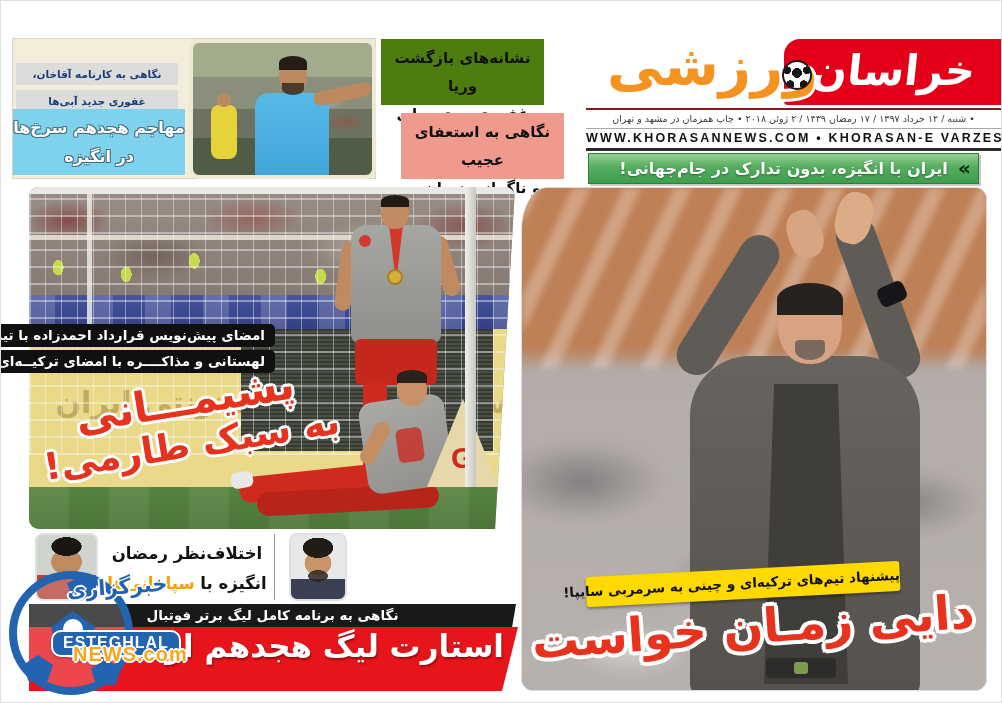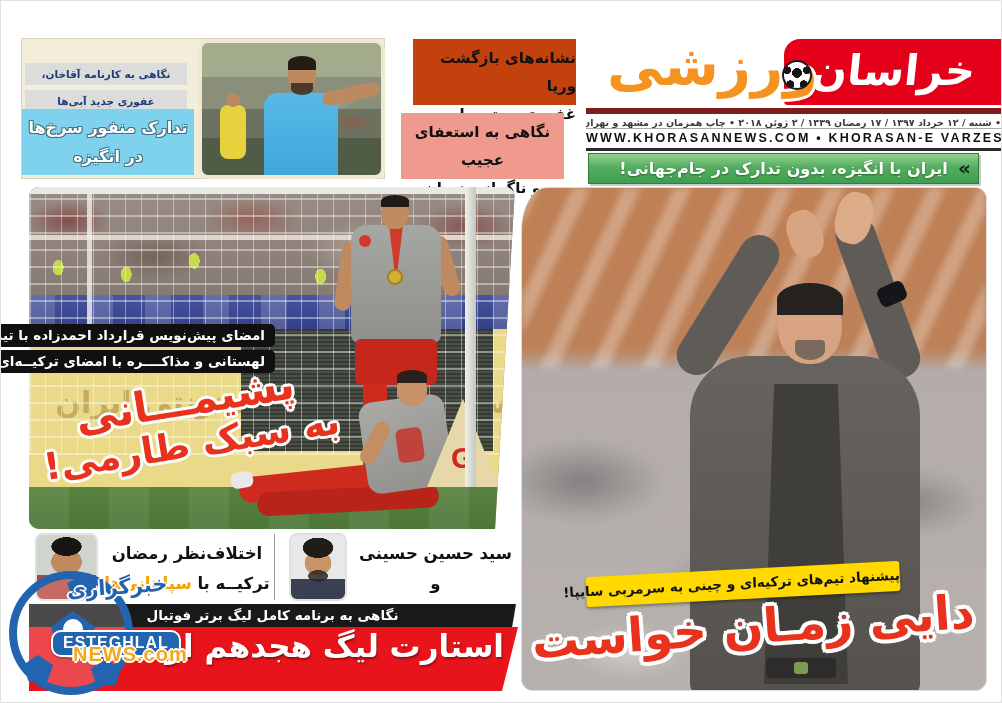--- a/index.html
+++ b/index.html
@@ -3,21 +3,21 @@
 <meta charset="utf-8">
 <style>
   * { margin:0; padding:0; box-sizing:border-box; }
   body { background:#f3f3f3; font-family:"DejaVu Sans",sans-serif; }
   .page { position:relative; width:1002px; height:703px; background:#fff;
           border:1px solid #e0e0e0; overflow:hidden; margin:0 auto; }
   .abs { position:absolute; }
   .rtl { direction:rtl; }
 
   
-  .tl-box { left:20px; top:37px; width:364px; height:141px; background:#f2eedb; border:1px solid #d8d4be; }
+  .tl-box { left:11px; top:37px; width:364px; height:141px; background:#f2eedb; border:1px solid #d8d4be; }
   .kicker-strip { position:absolute; left:3px; width:162px; height:22px; background:#dcdcda;
                   color:#1d3d7a; font-size:10.5px; font-weight:bold; text-align:center; line-height:22px;
                   direction:rtl; white-space:nowrap; overflow:hidden; }
   .tl-headline { position:absolute; left:0; top:70px; width:172px; height:66px; background:#7fd2ee;
                  color:#fff; font-size:16px; font-weight:bold; text-align:center; direction:rtl;
                  line-height:1.8; padding-top:5px;
                  text-shadow:1px 1px 0 #46707f,-1px -1px 0 #46707f,1px -1px 0 #46707f,-1px 1px 0 #46707f; }
   .tl-photo { position:absolute; left:176px; top:0; width:187px; height:140px; border:4px solid #efe9d2;
               border-radius:10px; overflow:hidden;
               background:linear-gradient(180deg,#a3ab8d 0 26%,#8a8f7c 26% 50%,#6d7260 50% 72%,#515c46 72%); }
@@ -31,38 +31,38 @@
   .tl-yellow-player::before { content:""; position:absolute; left:6px; top:-12px; width:14px; height:14px; background:#b98a5e; border-radius:50%; }
   .tl-player-shirt { position:absolute; left:62px; top:50px; width:74px; height:90px; background:linear-gradient(180deg,#56b9e9,#3fa4d8); border-radius:14px 14px 0 0; }
   .tl-player-head { position:absolute; left:86px; top:16px; width:28px; height:34px; background:#bd8a5f; border-radius:50% 50% 44% 44%; }
   .tl-player-head::before { content:""; position:absolute; left:0; top:-3px; width:28px; height:14px; background:#241c15; border-radius:50% 50% 0 0; }
   .tl-player-head::after { content:""; position:absolute; left:3px; bottom:-2px; width:22px; height:12px; background:rgba(40,30,22,.75); border-radius:0 0 50% 50%; }
   .tl-player-arm { position:absolute; left:120px; top:44px; width:58px; height:14px; background:#bd8a5f; border-radius:8px; transform:rotate(-12deg); }
 
   
   .mid-box { width:163px; height:66px; font-size:15px; font-weight:bold; color:#101010; text-align:center;
              direction:rtl; line-height:1.85; padding-top:6px; }
-  .mid-blue { left:412px; top:38px; background:#c2410c;text-align:right; }
+  .mid-blue { left:380px; top:38px; background:#4d7c0f; }
   .mid-pink { left:400px; top:112px; background:#f09a8e; }
 
   
   .mast-red { left:783px; top:38px; width:219px; height:66px; background:#e50019; border-radius:16px 0 0 4px; }
   .mast-red span { display:block; text-align:center; color:#fff; font-size:42px; font-weight:bold; line-height:64px; transform:skewX(-6deg); }
   .mast-orange { left:585px; top:26px; width:232px; height:80px; color:#f6921f; font-size:56px; font-weight:bold;
                  text-align:right; line-height:78px; direction:rtl; z-index:3;
                  text-shadow:3px 0 0 #fff,-3px 0 0 #fff,0 3px 0 #fff,0 -3px 0 #fff,2px 2px 0 #fff,-2px -2px 0 #fff,2px -2px 0 #fff,-2px 2px 0 #fff; }
   .mast-ball { left:781px; top:59px; width:30px; height:30px; border-radius:50%; border:2px solid #1c1c1c; z-index:4;
      background:
        radial-gradient(circle at 50% 42%, #151515 0 24%, transparent 25%),
        radial-gradient(circle at 12% 32%, #151515 0 13%, transparent 14%),
        radial-gradient(circle at 88% 32%, #151515 0 13%, transparent 14%),
        radial-gradient(circle at 24% 86%, #151515 0 13%, transparent 14%),
        radial-gradient(circle at 76% 86%, #151515 0 13%, transparent 14%), #fff; }
-  .date-strip { left:585px; top:107px; width:415px; height:21px; border-top:6px solid #7f1d1d; border-bottom:1px solid #a8a8a8;
-                font-size:9.5px; font-weight:bold; color:#3a3a3a; text-align:center; line-height:18px;
+  .date-strip { left:585px; top:107px; width:415px; height:21px; border-top:2px solid #7f1d1d; border-bottom:1px solid #a8a8a8;
+                font-size:9.5px; font-weight:normal; color:#3a3a3a; text-align:center; line-height:18px;
                 direction:rtl; white-space:nowrap; overflow:hidden; }
   .url-strip { left:585px; top:128px; width:415px; height:22px; border-bottom:3px solid #2a2a2a;
                font-family:"Liberation Sans",sans-serif; font-size:12.5px; font-weight:bold; letter-spacing:2.2px;
                color:#111; text-align:center; line-height:19px; white-space:nowrap; overflow:hidden; }
   .green-banner { left:587px; top:152px; width:391px; height:31px;
                   background:linear-gradient(180deg,#93d391 0,#55ad60 45%,#3f9e4e 100%);
                   border:1px solid #2e7e3e; box-shadow:2px 2px 0 #c9c9c9; }
   .green-banner .txt { display:block; color:#fff; font-size:16px; font-weight:bold; text-align:center; line-height:29px;
                        direction:rtl; text-shadow:0 1px 2px rgba(0,60,0,.55); }
   .green-banner .chev { position:absolute; right:7px; top:0; color:#0b2d13; font-size:20px; font-weight:bold; line-height:29px; }
@@ -232,21 +232,21 @@
 </style>
 </head>
 <body>
 
 <div class="page">
 
   <div class="abs tl-box">
     <div class="kicker-strip" style="top:24px">نگاهی به کارنامه آقاخان،</div>
     <div class="kicker-strip" style="top:51px">غفوری جدید آبی‌ها</div>
     <div class="tl-headline">
-      <span>تدارک منفور سرخ‌ها</span><br>
+      <span>مهاجم هجدهم سرخ‌ها</span><br>
       <span>در انگیزه</span>
     </div>
     <div class="tl-photo">
       <div class="stand-dots"></div>
       <div class="tl-yellow-player"></div>
       <div class="tl-player-shirt"></div>
       <div class="tl-player-head"></div>
       <div class="tl-player-arm"></div>
     </div>
   </div>
@@ -337,28 +337,24 @@
     <div class="coach-belt"></div>
     <div class="coach-head"></div>
   </div>
 
   <div class="abs tag">پیشنهاد تیم‌های ترکیه‌ای و چینی به سرمربی سایپا!</div>
   <div class="abs right-headline">دایی زمـان خواست</div>
 
   <div class="abs item-photo item1-photo"></div>
   <div class="abs item-text item1-text rtl">
     <span>اختلاف‌نظر رمضان</span><br>
-    <span>ترکیــه با </span><span class="acc-orange">سپاهانی‌ها</span>
+    <span>انگیزه با </span><span class="acc-orange">سپاهانی‌ها</span>
   </div>
   <div class="abs item-divider"></div>
   <div class="abs item-photo item2-photo"></div>
-  <div class="abs item-text item2-text rtl">
-    <span>سید حسین حسینی و</span><br>
-    <span>استقلال در </span><span class="acc-blue">بن‌بست</span>
-  </div>
 
   <div class="abs bottom-kicker">نگاهی به برنامه کامل لیگ برتر فوتبال</div>
   <div class="abs bottom-banner">
     <span>استارت لیگ هجدهم از مشهد</span>
   </div>
 
   <div class="abs wm">
     <div class="wm-ball">
       <div class="wm-pent t"></div>
       <div class="wm-pent c"></div>

